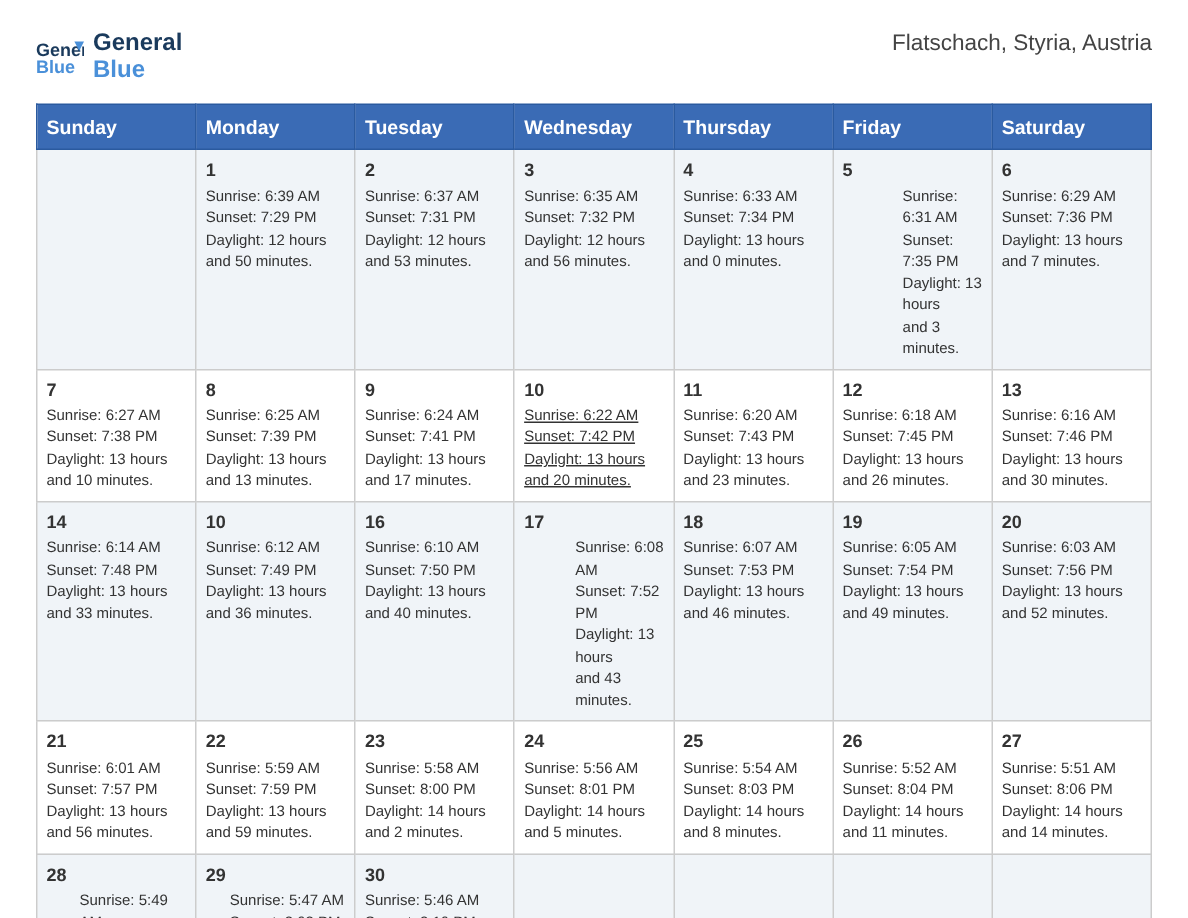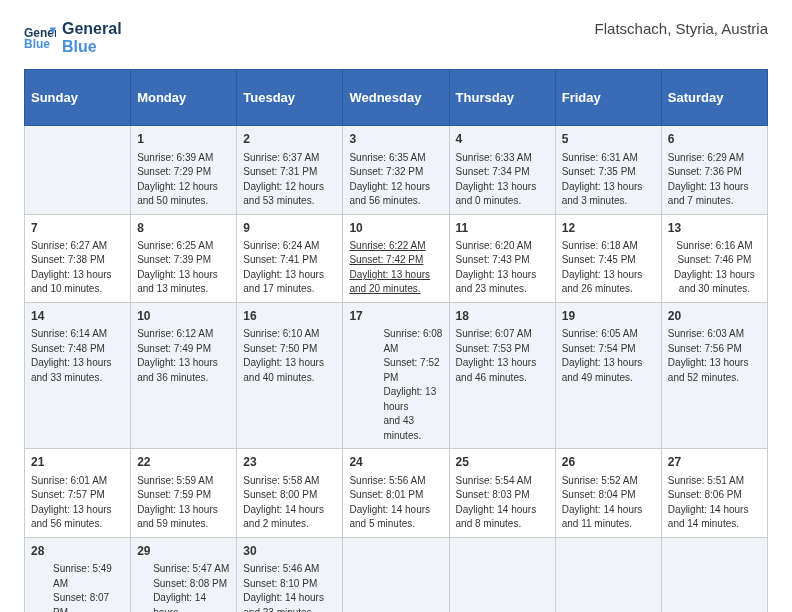--- a/index.html
+++ b/index.html
@@ -43,21 +43,21 @@
       padding-left: 32px;
     }
     table {
       width: 100%;
       border-collapse: collapse;
       font-size: 10.5px;
     }
     thead tr th {
       background-color: #3a6bb5;
       color: #fff;
-      padding: 20px 6px;
+      padding: 7px 6px;
       text-align: left;
       font-size: 13px;
       font-weight: bold;
       border: 1px solid #2a5a9f;
     }
     tbody tr td {
       vertical-align: top;
       padding: 5px 6px;
       border: 1px solid #ccc;
       min-width: 100px;
@@ -141,21 +141,21 @@
           </td>
           <td>
             <span class="day-number">4</span>
             <div class="day-content" style="white-space: pre-line;">Sunrise: 6:33 AM
 Sunset: 7:34 PM
 Daylight: 13 hours
 and 0 minutes.</div>
           </td>
           <td>
             <span class="day-number">5</span>
-            <div class="day-content" style="white-space: pre-line;">Sunrise: 6:31 AM
+            <div class="day-content" style="white-space: pre-line; margin-left: 40px;">Sunrise: 6:31 AM
 Sunset: 7:35 PM
 Daylight: 13 hours
 and 3 minutes.</div>
           </td>
           <td>
             <span class="day-number">6</span>
             <div class="day-content" style="white-space: pre-line;">Sunrise: 6:29 AM
 Sunset: 7:36 PM
 Daylight: 13 hours
 and 7 minutes.</div>
@@ -199,21 +199,21 @@
           </td>
           <td>
             <span class="day-number">12</span>
             <div class="day-content" style="white-space: pre-line;">Sunrise: 6:18 AM
 Sunset: 7:45 PM
 Daylight: 13 hours
 and 26 minutes.</div>
           </td>
           <td>
             <span class="day-number">13</span>
-            <div class="day-content" style="white-space: pre-line; text-align: center;">Sunrise: 6:16 AM
+            <div class="day-content" style="white-space: pre-line;">Sunrise: 6:16 AM
 Sunset: 7:46 PM
 Daylight: 13 hours
 and 30 minutes.</div>
           </td>
         </tr>
         <tr>
           <td>
             <span class="day-number">14</span>
             <div class="day-content" style="white-space: pre-line;">Sunrise: 6:14 AM
 Sunset: 7:48 PM

